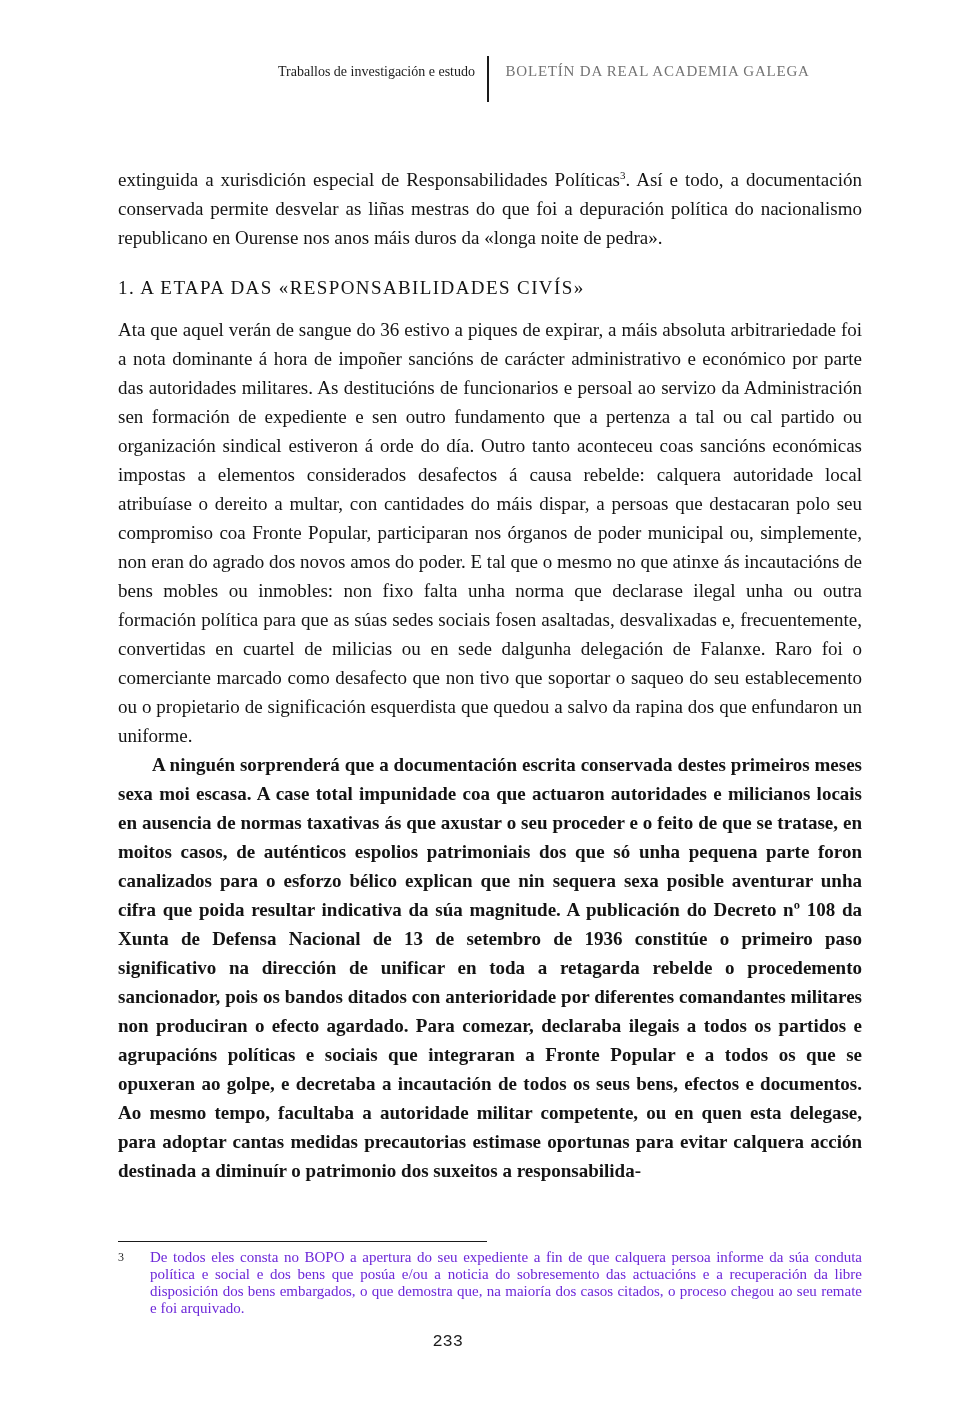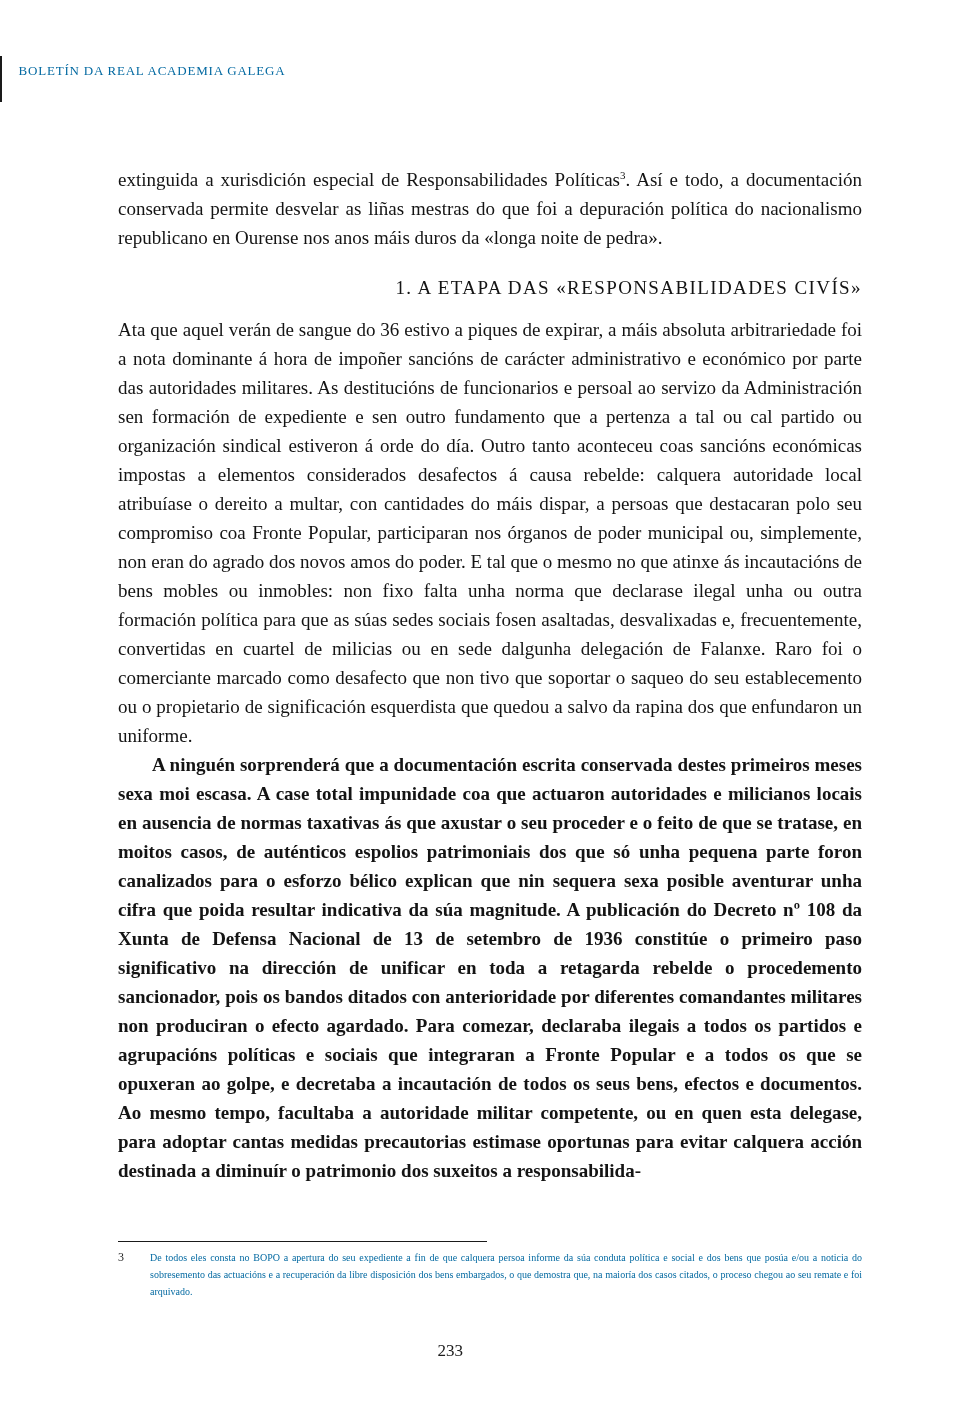--- a/index.html
+++ b/index.html
@@ -32,23 +32,23 @@
     font-size: 14px;
     color: #1c1c1c;
   }
   .header-divider {
     width: 1.5px;
     background: #1a1a1a;
   }
   .running-header .right-cell {
     flex: 1;
     padding: 7px 0 0 17px;
-    font-size: 13px;
+    font-size: 15px;
     letter-spacing: 0.8px;
-    color: #0369a1;
+    color: #737373;
   }
 
   
   .main-text {
     position: absolute;
     left: 118px;
     top: 165px;
     width: 744px;
     height: 1084px;
     overflow: hidden;
@@ -63,21 +63,21 @@
     font-size: 11px;
     line-height: 0;
     vertical-align: super;
   }
   .section-heading {
     margin: 21px 0 13px 0;
     font-size: 19px;
     line-height: 29px;
     letter-spacing: 1.4px;
     font-weight: normal;
-    text-align: right;
+    text-align: left;
     color: #141414;
   }
 
   
   .footnote-block {
     position: absolute;
     left: 118px;
     top: 1241px;
     width: 744px;
     background: #ffffff;
@@ -94,35 +94,36 @@
   }
   .footnote-marker {
     width: 32px;
     flex: 0 0 32px;
     font-size: 12px;
     line-height: 17px;
     color: #1c1c1c;
   }
   .footnote-text {
     flex: 1;
-    font-size: 10px;
+    font-size: 15px;
     line-height: 17px;
     text-align: justify;
-    color: #0369a1;
+    color: #6d28d9;
   }
 
   
   .page-footer {
     position: absolute;
     top: 1320px;
     left: 0;
     width: 938px;
     height: 50px;
     display: flex;
-    align-items: center;
+    align-items: flex-start;
+    font-family: Liberation Mono, monospace;
   }
   .page-footer .left-cell {
     width: 487px;
     text-align: right;
     padding: 12px 24px 0 0;
     font-size: 17px;
     color: #1c1c1c;
   }
   .footer-divider {
     width: 1.5px;
@@ -134,20 +135,21 @@
     font-size: 17px;
     color: #1c1c1c;
   }
 </style>
 </head>
 <body>
 
 <div class="page">
 
   <div class="running-header">
+    <div class="left-cell">Traballos de investigación e estudo</div>
     <div class="header-divider"></div>
     <div class="right-cell">BOLETÍN DA REAL ACADEMIA GALEGA</div>
   </div>
 
   <div class="main-text">
     <p><span>extinguida a xurisdición especial de Responsabilidades Políticas</span><sup class="fn-ref">3</sup><span>. Así e todo, a documentación conservada permite desvelar as liñas mestras do que foi a depuración política do nacionalismo republicano en Ourense nos anos máis duros da «longa noite de pedra».</span></p>
 
     <h2 class="section-heading">1. A ETAPA DAS «RESPONSABILIDADES CIVÍS»</h2>
 
     <p>Ata que aquel verán de sangue do 36 estivo a piques de expirar, a máis absoluta arbitrariedade foi a nota dominante á hora de impoñer sancións de carácter administrativo e económico por parte das autoridades militares. As destitucións de funcionarios e persoal ao servizo da Administración sen formación de expediente e sen outro fundamento que a pertenza a tal ou cal partido ou organización sindical estiveron á orde do día. Outro tanto aconteceu coas sancións económicas impostas a elementos considerados desafectos á causa rebelde: calquera autoridade local atribuíase o dereito a multar, con cantidades do máis dispar, a persoas que destacaran polo seu compromiso coa Fronte Popular, participaran nos órganos de poder municipal ou, simplemente, non eran do agrado dos novos amos do poder. E tal que o mesmo no que atinxe ás incautacións de bens mobles ou inmobles: non fixo falta unha norma que declarase ilegal unha ou outra formación política para que as súas sedes sociais fosen asaltadas, desvalixadas e, frecuentemente, convertidas en cuartel de milicias ou en sede dalgunha delegación de Falanxe. Raro foi o comerciante marcado como desafecto que non tivo que soportar o saqueo do seu establecemento ou o propietario de significación esquerdista que quedou a salvo da rapina dos que enfundaron un uniforme.</p>

